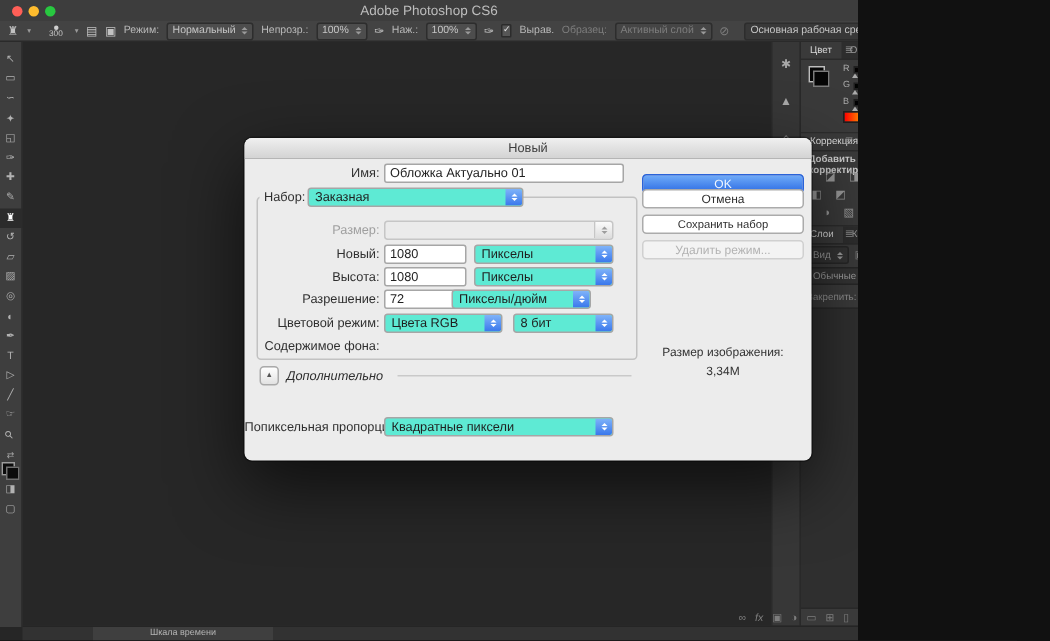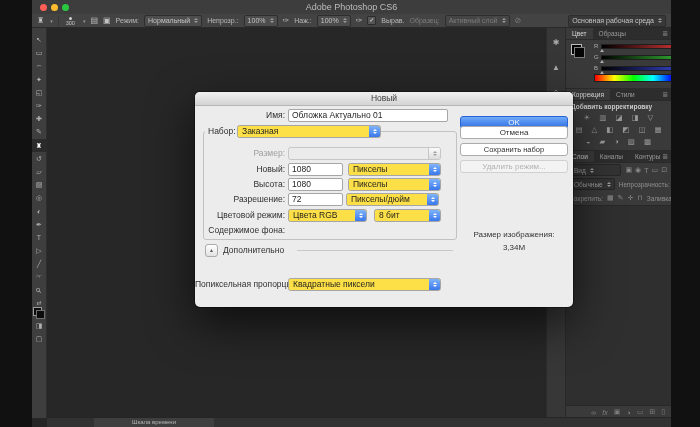--- a/index.html
+++ b/index.html
@@ -1,17 +1,17 @@
 <!DOCTYPE html>
 <html><head>
 <meta charset="utf-8">
 <style>
   html,body{margin:0;padding:0;background:#111;}
-  .screen{position:relative;width:639px;height:427px;overflow:hidden;
-    background:#262626;font-family:"Liberation Sans",sans-serif;margin-left:32px;
+  .screen{position:relative;width:572px;height:427px;overflow:hidden;
+    background:#262626;font-family:"Liberation Sans",sans-serif;
     -webkit-font-smoothing:antialiased;}
   
   .titlebar{position:absolute;left:0;top:0;right:0;height:14px;background:#3d3d3d;
     border-bottom:1px solid #313131;display:flex;align-items:center;justify-content:center;}
   .titlebar .title{font-size:9px;color:#bdbdbd;}
   .lights{position:absolute;left:8px;top:4px;display:flex;gap:4px;}
   .light{width:7px;height:7px;border-radius:50%;}
   .light.red{background:#ff5f57;} .light.yellow{background:#febc2e;} .light.green{background:#28c840;}
   
   .optionsbar{position:absolute;left:0;top:14px;right:0;height:14px;background:#434343;
@@ -103,21 +103,21 @@
     border-radius:5px;box-shadow:0 1px 0 rgba(255,255,255,.12) inset,0 16px 46px rgba(0,0,0,.65),0 0 0 1px rgba(0,0,0,.35);
     z-index:10;font-size:8.5px;color:#2f2f2f;}
   .dlg-title{position:absolute;left:0;top:0;right:0;height:13px;border-radius:5px 5px 0 0;
     background:linear-gradient(#f0f0f0,#d4d4d4);border-bottom:1px solid #b5b5b5;
     text-align:center;font-size:8.5px;line-height:13px;color:#3c3c3c;}
   .row{position:absolute;left:0;right:0;height:13px;}
   .lab{position:absolute;left:0;top:0;width:90px;height:13px;line-height:13px;text-align:right;white-space:nowrap;}
   .lab.disabled{color:#9f9f9f;}
   .tb{position:absolute;top:0;height:13px;background:#ffffff;border:1px solid #a6a6a6;border-radius:2px;
     box-sizing:border-box;line-height:11px;padding:0 3px;color:#1f1f1f;white-space:nowrap;overflow:hidden;}
-  .dd{position:absolute;top:0;height:13px;background:#fde047;border:1px solid #a6a6a6;border-radius:2.5px;
+  .dd{position:absolute;top:0;height:13px;background:#5eead4;border:1px solid #a6a6a6;border-radius:2.5px;
     box-sizing:border-box;line-height:11px;padding:0 14px 0 4px;color:#1f1f1f;white-space:nowrap;overflow:hidden;}
   .dd .stepper{position:absolute;right:0;top:0;bottom:0;width:11px;border-radius:0 1.5px 1.5px 0;
     background:linear-gradient(#7fb3f9,#3a78ec);display:flex;flex-direction:column;align-items:center;
     justify-content:center;gap:1px;}
   .dd .stepper i{width:0;height:0;border-left:2px solid transparent;border-right:2px solid transparent;}
   .dd .stepper i.up{border-bottom:2.5px solid #ffffff;}
   .dd .stepper i.down{border-top:2.5px solid #ffffff;}
   .dd.disabled{background:#ebebeb;border-color:#c6c6c6;color:#a5a5a5;}
   .dd.disabled .stepper{background:linear-gradient(#fbfbfb,#dcdcdc);border-left:1px solid #c6c6c6;}
   .dd.disabled .stepper i.up{border-bottom-color:#9d9d9d;}
@@ -427,21 +427,21 @@
         <span class="stepper">
             <i class="up"></i>
             <i class="down"></i>
           </span>
       </span>
     </div>
 
     <div class="row" style="top:101px;">
       <span class="lab">Разрешение:</span>
       <span class="tb" style="left:93px;width:55px;">72</span>
-      <span class="dd" style="left:151px;width:93px;">
+      <span class="dd" style="left:138px;width:93px;">
         <span>Пикселы/дюйм</span>
         <span class="stepper">
             <i class="up"></i>
             <i class="down"></i>
           </span>
       </span>
     </div>
 
     <div class="row" style="top:117px;">
       <span class="lab">Цветовой режим:</span>
@@ -458,21 +458,21 @@
             <i class="up"></i>
             <i class="down"></i>
           </span>
       </span>
     </div>
 
     <div class="row" style="top:132px;">
       <span class="lab">Содержимое фона:</span>
     </div>
 
-    <div class="row" style="top:152px;">
+    <div class="row" style="top:152px;font-style:italic;">
       <span class="disclosure">▲</span>
       <span class="advlabel">Дополнительно</span>
       <span class="advline"></span>
     </div>
 
 
     <div class="row" style="top:186px;">
       <span class="lab">Попиксельная пропорция:</span>
       <span class="dd" style="left:93px;width:153px;">
         <span>Квадратные пиксели</span>

